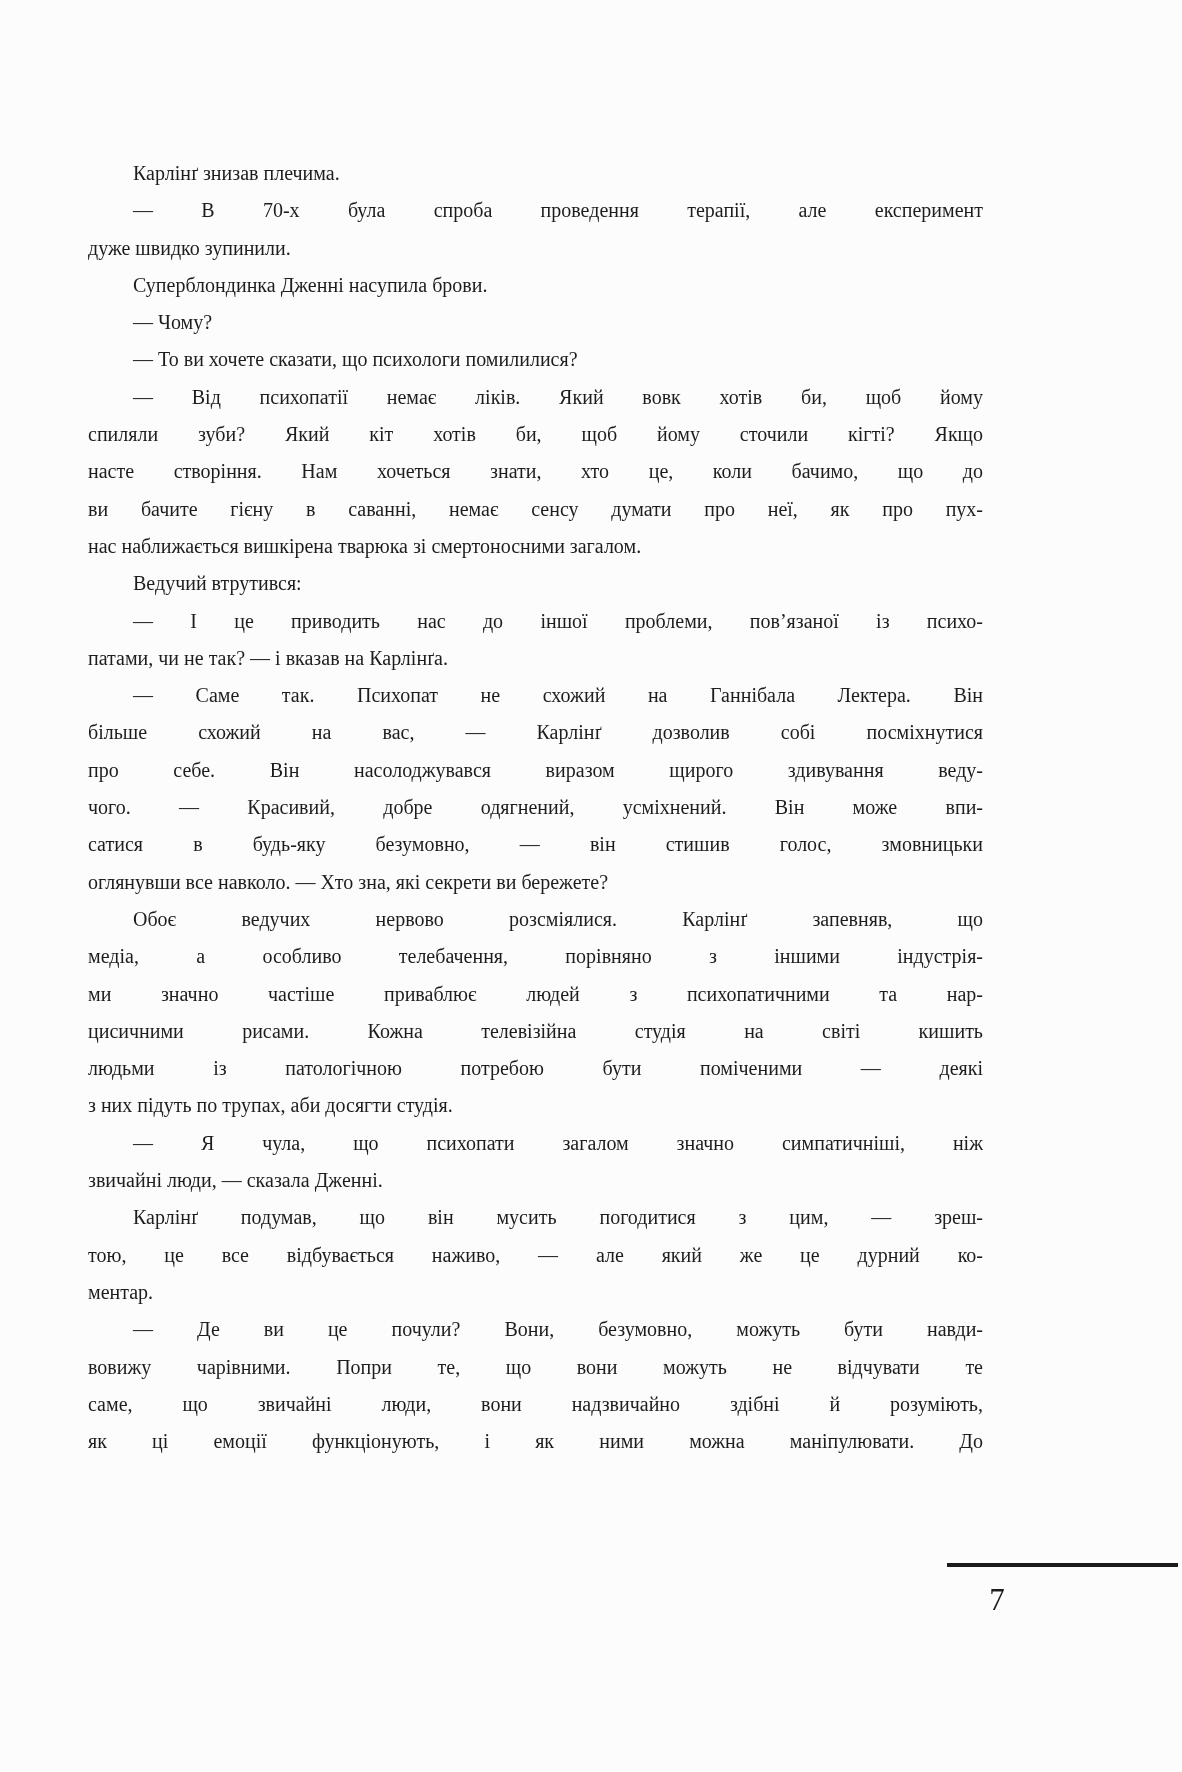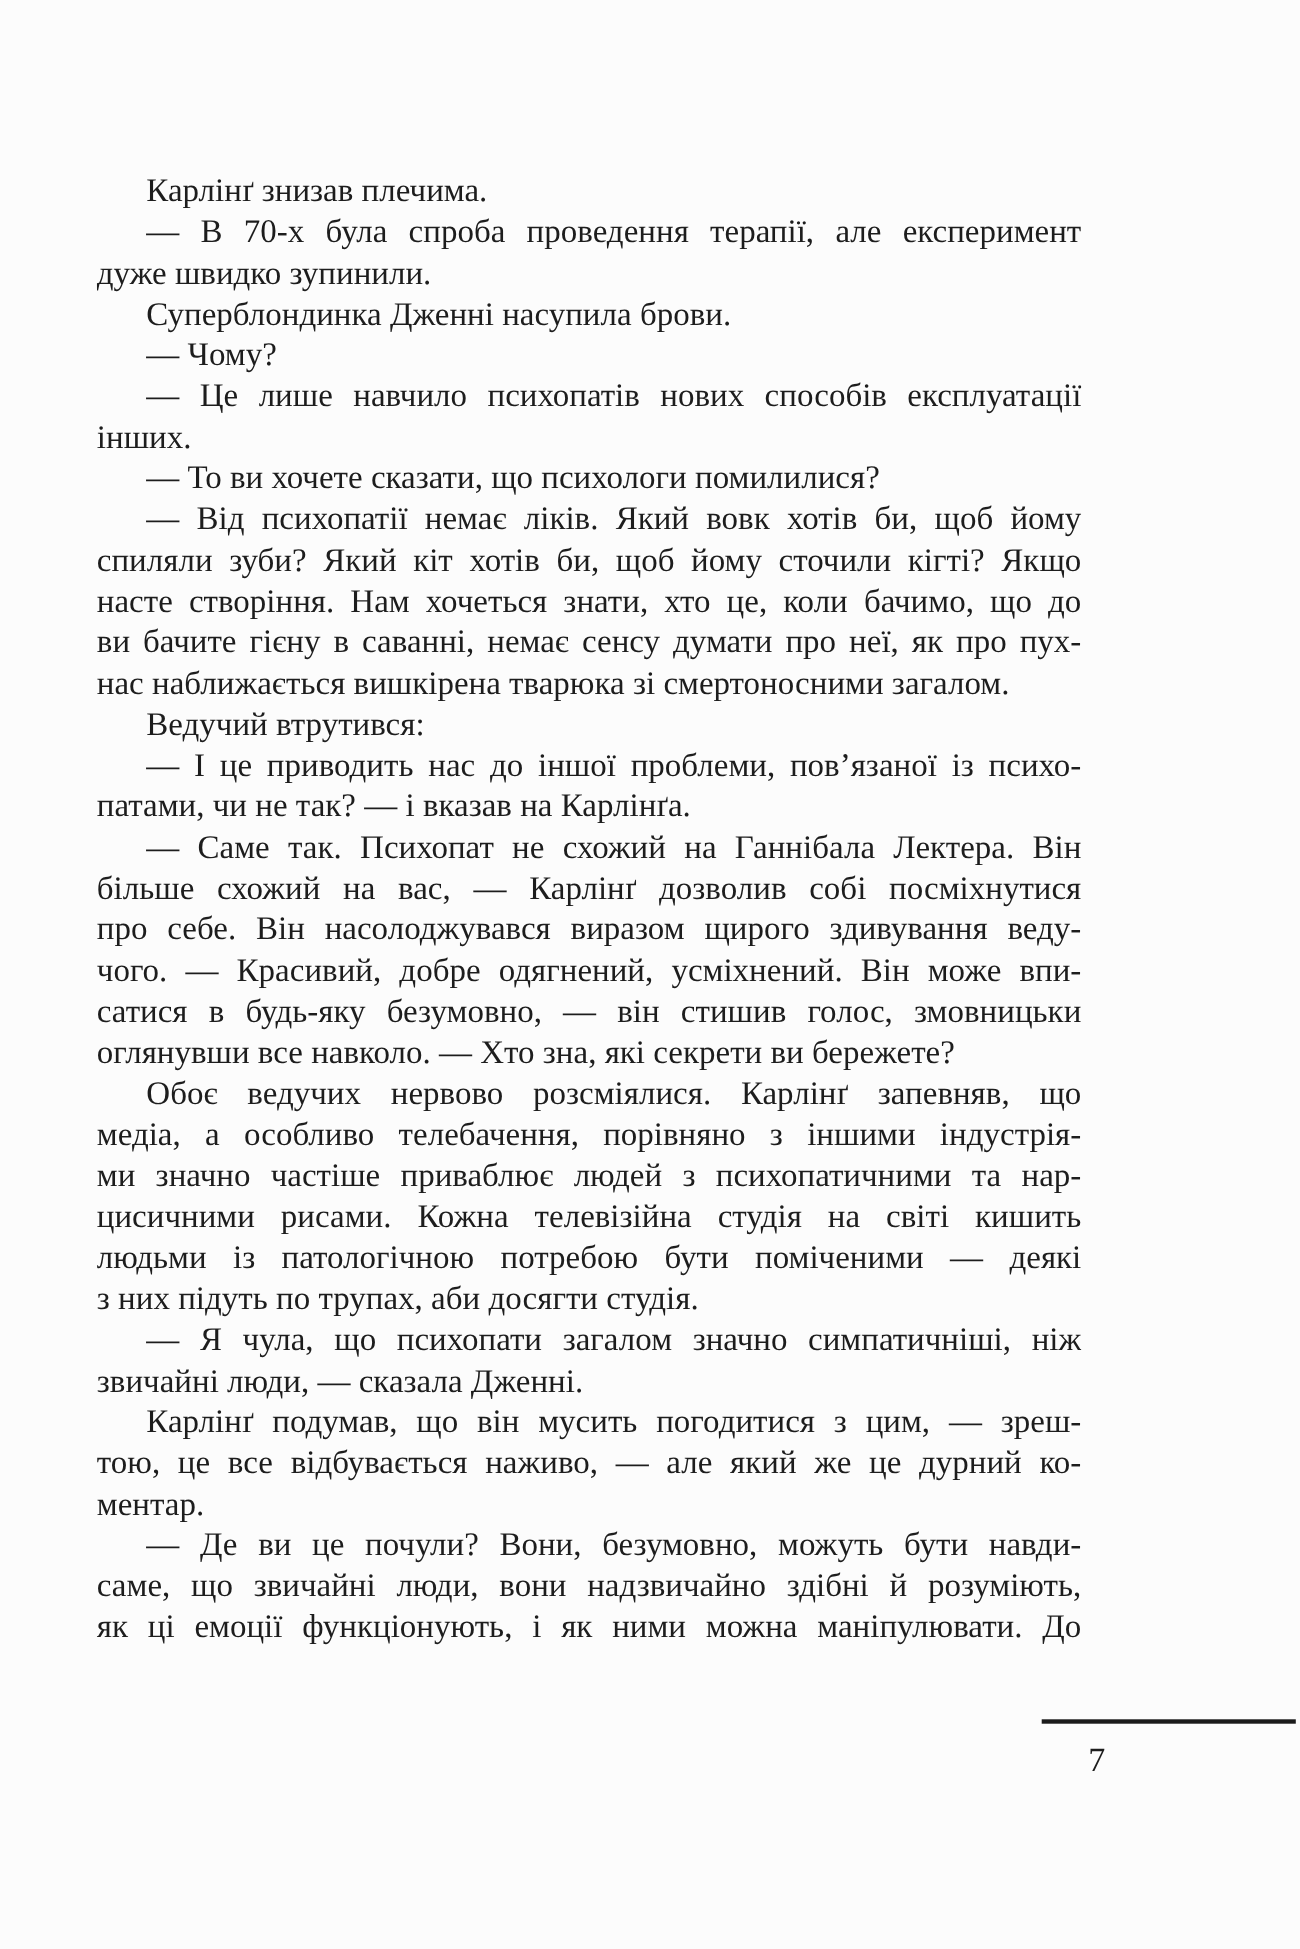--- a/index.html
+++ b/index.html
@@ -14,21 +14,21 @@
     background: #fcfcfc;
     overflow: hidden;
     font-family: "Liberation Serif", "DejaVu Serif", serif;
     color: #1d1d1d;
   }
   .text-block {
     position: absolute;
     left: 88px;
     top: 155px;
     width: 895px;
-    font-size: 30px;
+    font-size: 20px;
   }
   .paragraph {
     margin: 0;
     padding: 0;
   }
   .line {
     height: 37.3px;
     line-height: 37.3px;
     overflow: hidden;
     text-align: justify;
@@ -77,24 +77,20 @@
         <div class="line first">— В 70-х була спроба проведення терапії, але експеримент</div>
         <div class="line last">дуже швидко зупинили.</div>
       </div>
       <div class="paragraph">
         <div class="line first last">Суперблондинка Дженні насупила брови.</div>
       </div>
       <div class="paragraph">
         <div class="line first last">— Чому?</div>
       </div>
       <div class="paragraph">
-        <div class="line first">— Це лише навчило психопатів нових способів експлуатації</div>
-        <div class="line last">інших.</div>
-      </div>
-      <div class="paragraph">
         <div class="line first last">— То ви хочете сказати, що психологи помилилися?</div>
       </div>
       <div class="paragraph">
         <div class="line first">— Від психопатії немає ліків. Який вовк хотів би, щоб йому</div>
         <div class="line">спиляли зуби? Який кіт хотів би, щоб йому сточили кігті? Якщо</div>
         <div class="line">насте створіння. Нам хочеться знати, хто це, коли бачимо, що до</div>
         <div class="line">ви бачите гієну в саванні, немає сенсу думати про неї, як про пух-</div>
         <div class="line last">нас наближається вишкірена тварюка зі смертоносними загалом.</div>
       </div>
       <div class="paragraph">
@@ -124,19 +120,20 @@
         <div class="line first">— Я чула, що психопати загалом значно симпатичніші, ніж</div>
         <div class="line last">звичайні люди, — сказала Дженні.</div>
       </div>
       <div class="paragraph">
         <div class="line first">Карлінґ подумав, що він мусить погодитися з цим, — зреш-</div>
         <div class="line">тою, це все відбувається наживо, — але який же це дурний ко-</div>
         <div class="line last">ментар.</div>
       </div>
       <div class="paragraph">
         <div class="line first">— Де ви це почули? Вони, безумовно, можуть бути навди-</div>
+        <div class="line">вовижу чарівними. Попри те, що вони можуть не відчувати те</div>
         <div class="line">саме, що звичайні люди, вони надзвичайно здібні й розуміють,</div>
         <div class="line last">як ці емоції функціонують, і як ними можна маніпулювати. До</div>
       </div>
     </div>
   <div class="footer-rule"></div>
   <div class="page-number">7</div>
 </div>
 
 </body></html>

